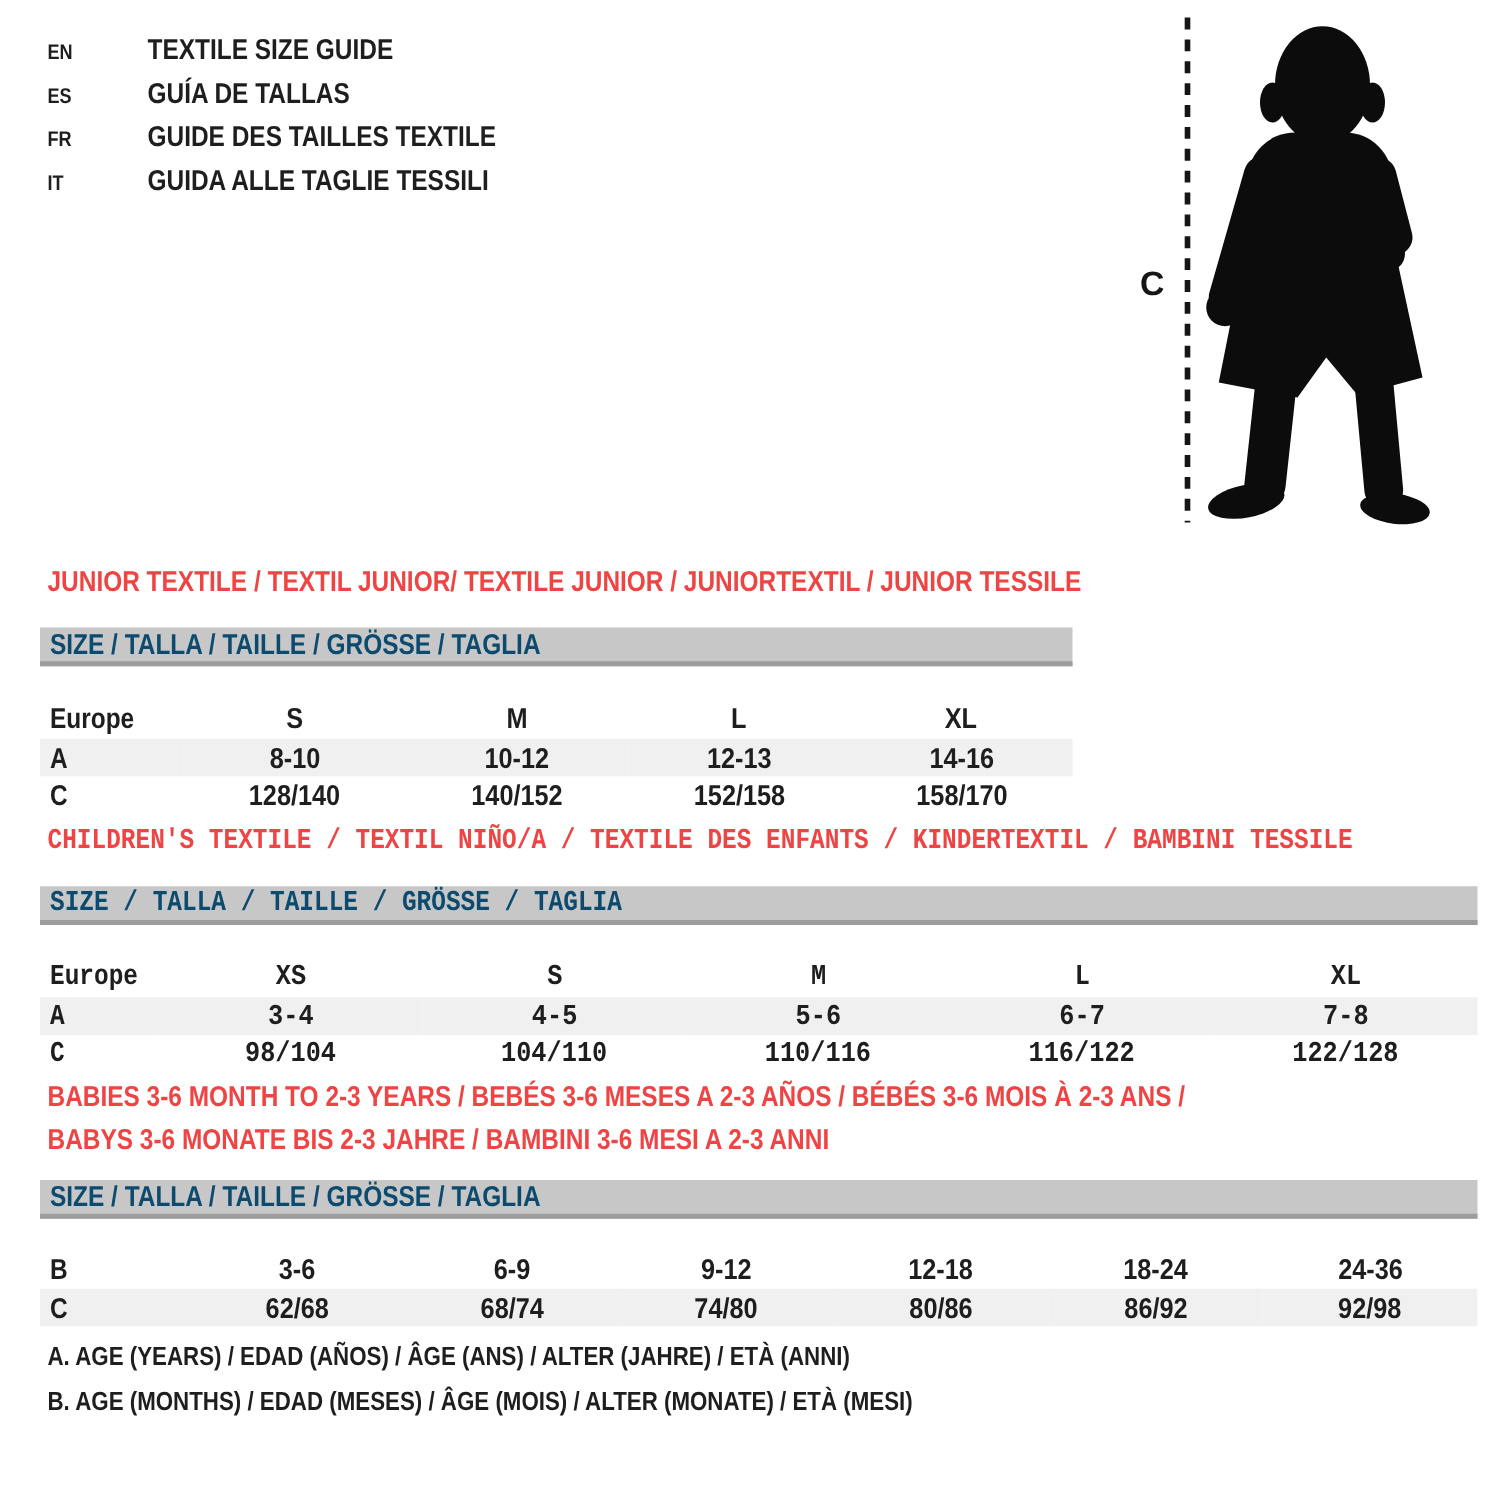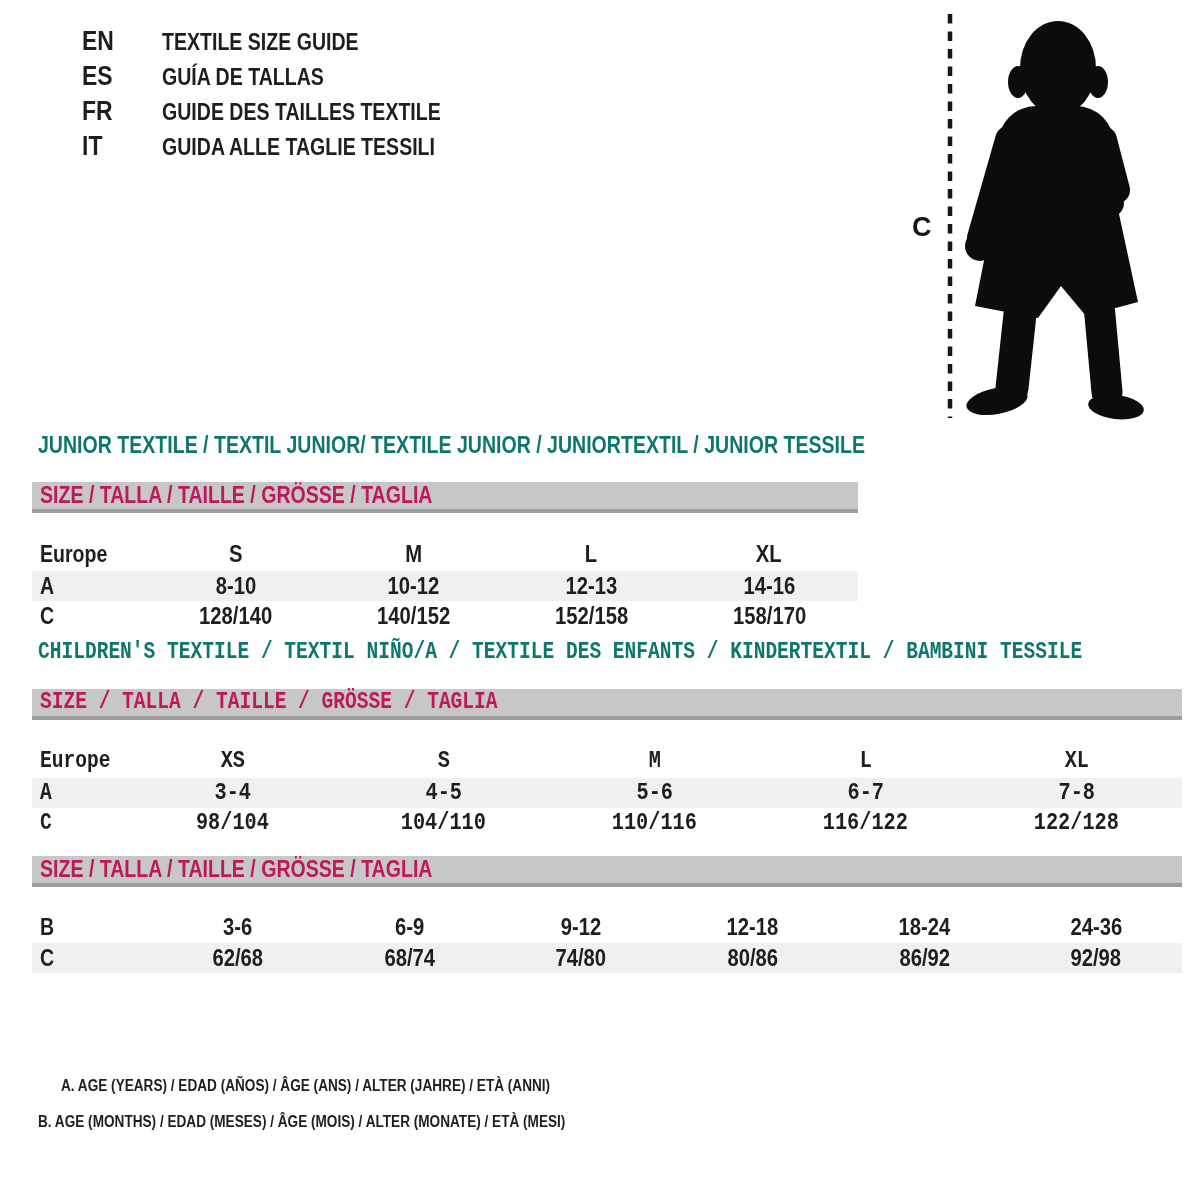--- a/index.html
+++ b/index.html
@@ -11,55 +11,55 @@
     position:relative;
     overflow:hidden;
   }
   
   .cx  { display:inline-block; transform:scaleX(0.85); transform-origin:0 50%; white-space:nowrap; }
   .cxc { display:inline-block; transform:scaleX(0.88); transform-origin:50% 50%; white-space:nowrap; }
 
   
   .lang-list { position:absolute; left:38px; top:26px; }
   .lang-row  { display:flex; align-items:baseline; height:35px; }
-  .lang-code { width:80px; font-size:27px;margin-left:44px; }
+  .lang-code { width:80px; font-size:17px; }
   .lang-title{ font-size:23px; }
 
   
   .figure-area { position:absolute; left:900px; top:0; width:300px; height:440px; }
   .figure-area svg { position:absolute; left:0; top:0; }
   .figure-label { position:absolute; left:12px; top:212px; font-size:27px; color:#161616; }
 
   
   .section { position:absolute; left:32px; }
   #sec-junior   { top:428px; width:826px;  }
   #sec-children { top:635px; width:1150px;font-family:Liberation Mono, monospace; }
   #sec-babies   { top:840px; width:1150px; }
 
-  .sec-title { font-size:23px; line-height:34px; padding-left:6px; color:#0f766e; }
+  .sec-title { font-size:23px; line-height:34px; padding-left:6px; color:#ef4444;margin-top:20px; }
   .size-bar  {
     margin-top:20px;
     height:31px; line-height:26px;
     background:#c7c7c7;
     border-bottom:4px solid #9d9d9d;
-    font-size:23px; color:#be185d;
+    font-size:23px; color:#0c4a6e;
     padding-left:8px;
   }
   #sec-babies .size-bar { margin-top:16px; }
 
   .size-table { width:100%; border-collapse:collapse; table-layout:fixed;margin-top:24px; }
   .size-table td { font-size:23px; text-align:center; height:30px; vertical-align:middle; padding:0; }
   .size-table tr.head-row td { height:34px; }
   .size-table tr.row-b td { height:32px; }
   .size-table td.lbl { text-align:left; padding-left:8px; }
   .size-table tr.shade td { background:#f0f0f0; }
 
   
   .notes { position:absolute; left:38px; top:1068px; }
-  .note-line { height:36px; line-height:36px; font-size:16px;text-align:center; }
+  .note-line { height:36px; line-height:36px; font-size:21px; }
 </style>
 </head>
 <body>
 
 <div class="page">
 
   <div class="lang-list">
     <div class="lang-row">
       <span class="lang-code"><span class="cx">EN</span></span>
       <span class="lang-title"><span class="cx">TEXTILE SIZE GUIDE</span></span>
@@ -172,20 +172,24 @@
           <td><span class="cxc">104/110</span></td>
           <td><span class="cxc">110/116</span></td>
           <td><span class="cxc">116/122</span></td>
           <td><span class="cxc">122/128</span></td>
         </tr>
       </tbody>
     </table>
   </div>
 
   <div class="section" id="sec-babies">
+    <div class="sec-title">
+      <div><span class="cx">BABIES 3-6 MONTH TO 2-3 YEARS / BEBÉS 3-6 MESES A 2-3 AÑOS / BÉBÉS 3-6 MOIS À 2-3 ANS /</span></div>
+      <div><span class="cx">BABYS 3-6 MONATE BIS 2-3 JAHRE / BAMBINI 3-6 MESI A 2-3 ANNI</span></div>
+    </div>
     <div class="size-bar"><span class="cx">SIZE / TALLA / TAILLE / GRÖSSE / TAGLIA</span></div>
     <table class="size-table">
       <colgroup>
           <col style="width:120px">
           <col>
           <col>
           <col>
           <col>
           <col>
           <col>

